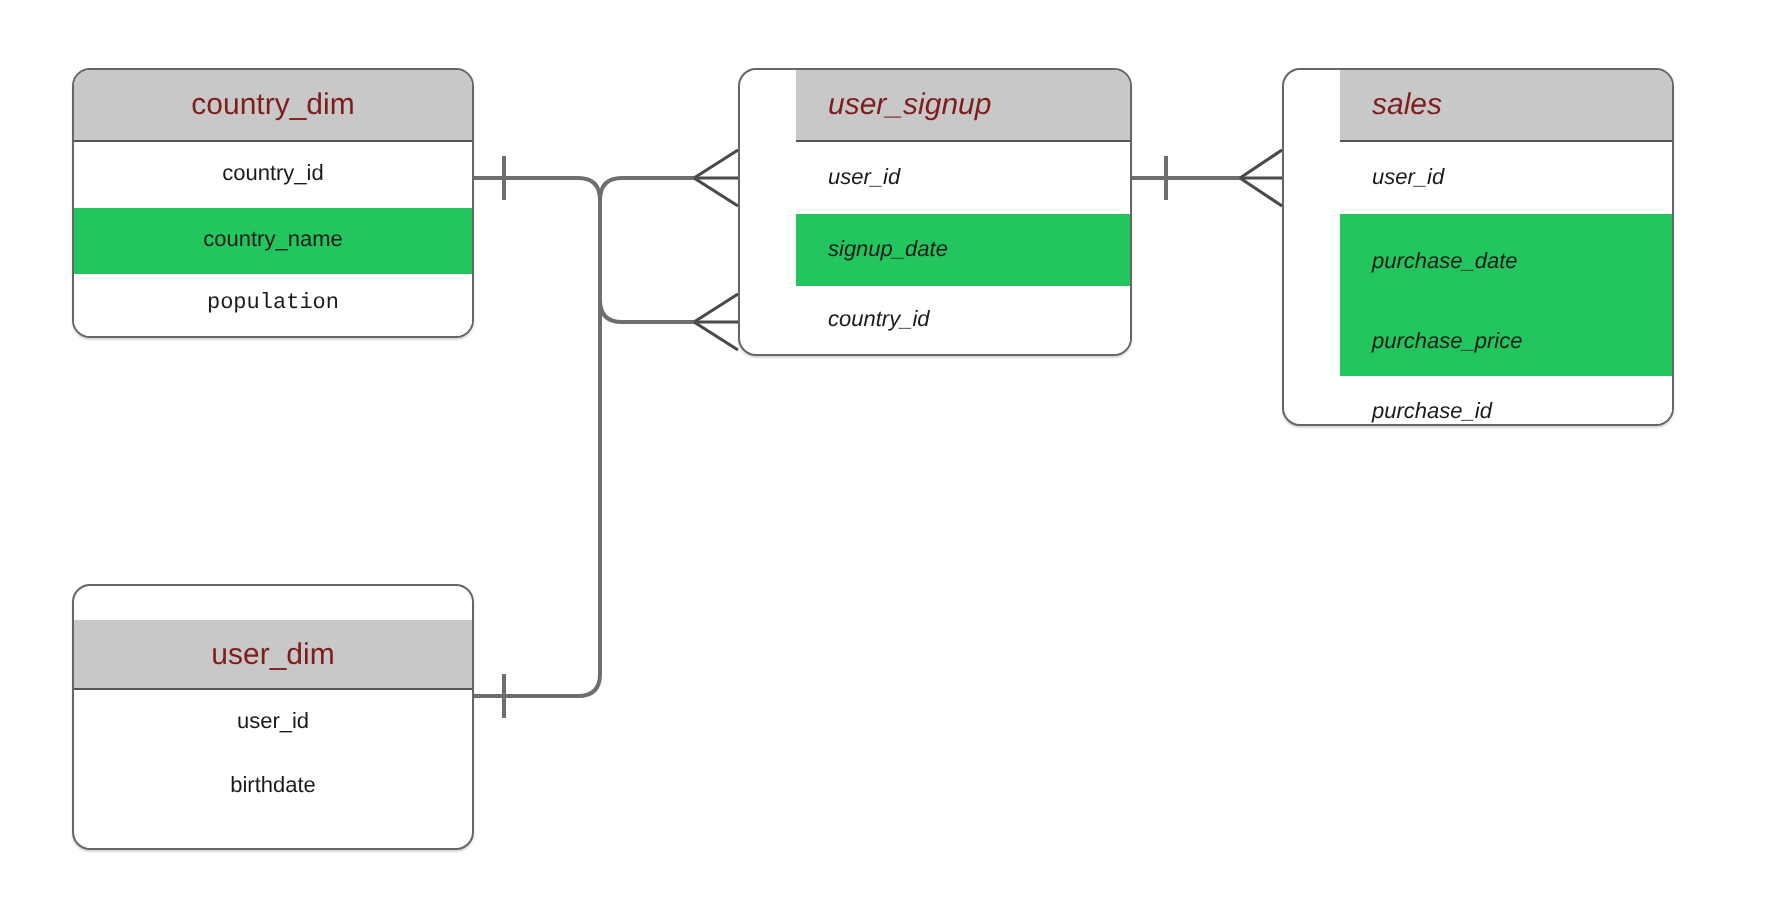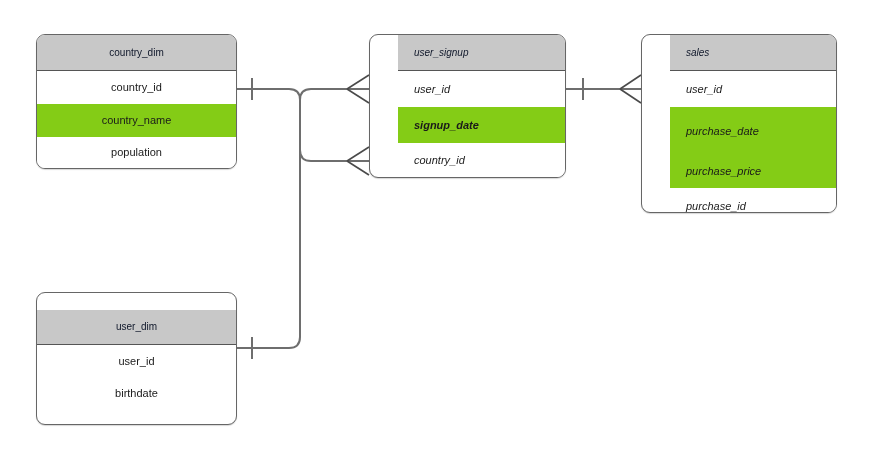--- a/index.html
+++ b/index.html
@@ -36,37 +36,37 @@
     border: 1px solid #666666;
     border-radius: 9px;
     background: #ffffff;
     overflow: hidden;
     box-shadow: 0 1px 1px rgba(0,0,0,0.16);
   }
   .entity-header {
     box-sizing: border-box;
     background: #c8c8c8;
     border-bottom: 1px solid #555555;
-    color: #0f172a;
-    font-size: 10px;
+    color: #7f1d1d;
+    font-size: 15px;
     line-height: 1;
     display: flex;
     align-items: center;
   }
   .attr-row {
     box-sizing: border-box;
     color: #1a1a1a;
     font-size: 11px;
     line-height: 1;
     display: flex;
     align-items: center;
     background: #ffffff;
   }
   .attr-row.striped {
-    background: #84cc16;
+    background: #22c55e;
   }
   
   .style-plain .entity-header,
   .style-plain .attr-row {
     justify-content: center;
     font-style: normal;
   }
   
   .style-italic .entity-header,
   .style-italic .attr-row {
@@ -115,27 +115,27 @@
         <line x1="620" y1="89" x2="641" y2="89"></line>
         <line x1="620" y1="89" x2="641" y2="103"></line>
       </g>
     </g>
   </svg>
 
   <div class="entity style-plain" style="left:36px; top:34px; width:201px; height:135px;">
     <div class="entity-header" style="height:36px;">country_dim</div>
     <div class="attr-row" style="height:33px;">country_id</div>
     <div class="attr-row striped" style="height:33px;">country_name</div>
-    <div class="attr-row" style="height:31px;">population</div>
+    <div class="attr-row" style="height:31px;font-family:Liberation Mono, monospace;">population</div>
   </div>
 
   <div class="entity style-italic" style="left:369px; top:34px; width:197px; height:144px;">
     <div class="entity-header" style="height:36px;">user_signup</div>
     <div class="attr-row" style="height:36px;">user_id</div>
-    <div class="attr-row striped" style="height:36px;font-weight:bold;">signup_date</div>
+    <div class="attr-row striped" style="height:36px;">signup_date</div>
     <div class="attr-row" style="height:34px;">country_id</div>
   </div>
 
   <div class="entity style-italic" style="left:641px; top:34px; width:196px; height:179px;">
     <div class="entity-header" style="height:36px;">sales</div>
     <div class="attr-row" style="height:36px;">user_id</div>
     <div class="attr-row striped" style="height:48px;">purchase_date</div>
     <div class="attr-row striped" style="height:33px;">purchase_price</div>
     <div class="attr-row" style="height:36px;">purchase_id</div>
   </div>

